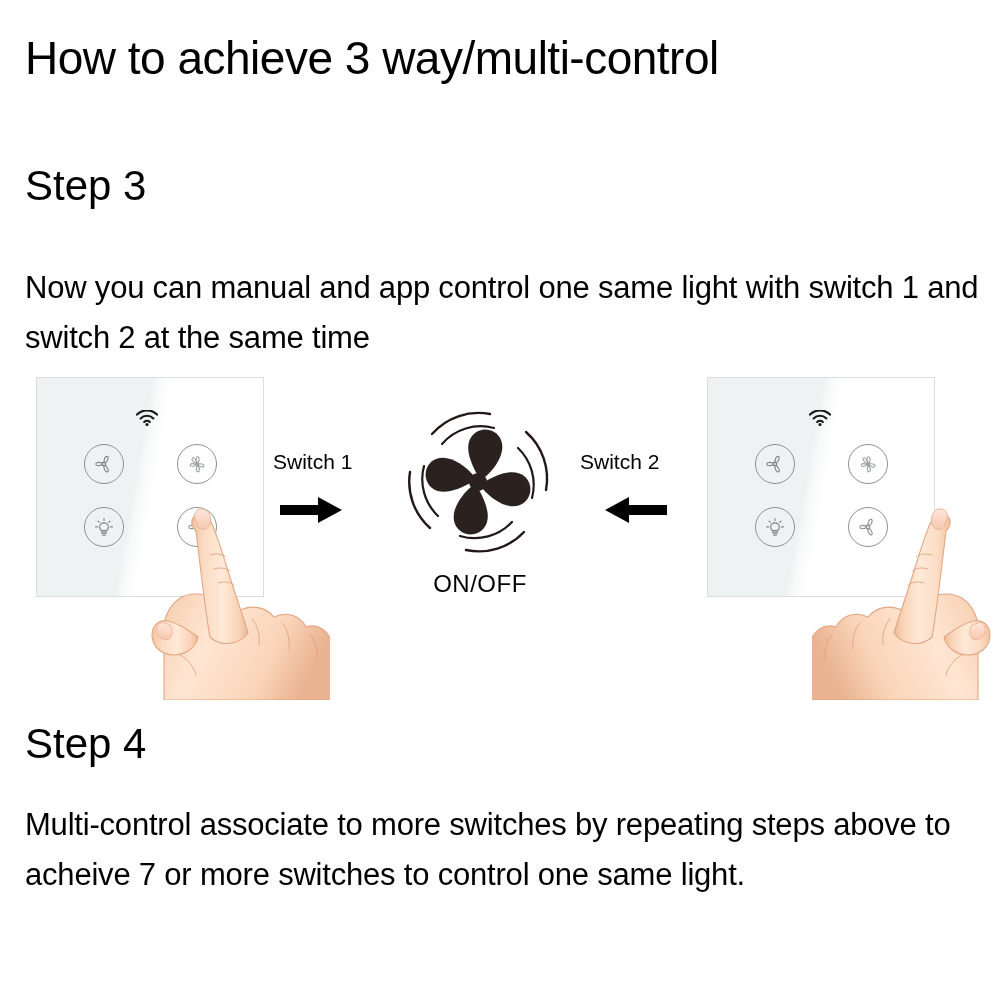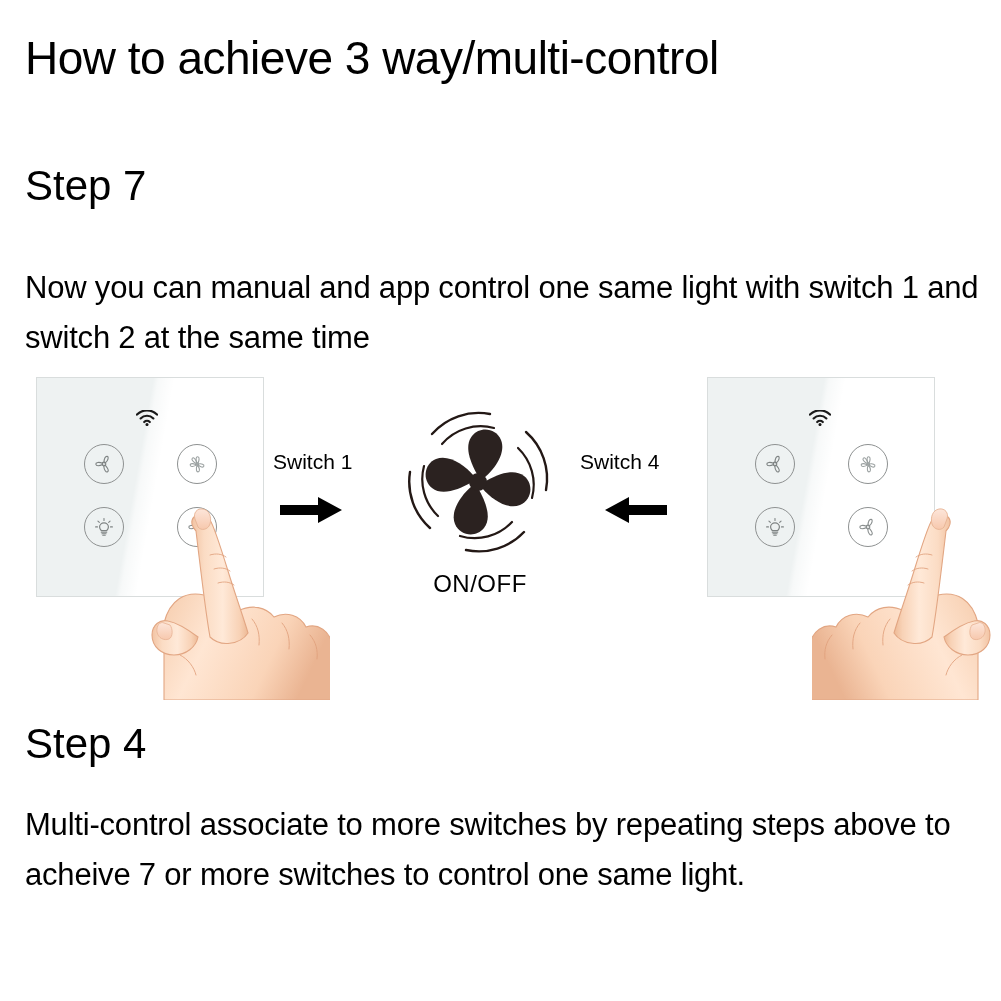--- a/index.html
+++ b/index.html
@@ -161,21 +161,21 @@
     height: 30px;
   }
   .arrow-right { left: 280px; top: 495px; }
   .arrow-left  { left: 605px; top: 495px; }
 </style>
 </head>
 <body>
 
 <div class="page-title">How to achieve 3 way/multi-control</div>
 
-<div class="step-head step3-head">Step 7</div>
+<div class="step-head step3-head">Step 3</div>
 <div class="step-body step3-body">Now you can manual and app control one same light with switch 1 and switch 2 at the same time</div>
 
 <div class="diagram">
 
   <div class="panel panel-left">
     <div class="panel-gloss"></div>
 
     <div class="wifi-ind">
       <svg viewBox="0 0 22 16" width="22" height="16">
         <path d="M1 4.6 A14 14 0 0 1 21 4.6" fill="none" stroke="#1a1a1a" stroke-width="2.2" stroke-linecap="round"></path>
@@ -455,21 +455,21 @@
 </div>
 
 <div class="sw-label sw1-label">Switch 1</div>
 
 <div class="arrow arrow-right">
   <svg viewBox="0 0 62 30" width="62" height="30">
     <path d="M0 10 H38 V2 L62 15 L38 28 V20 H0 Z" fill="#000000"></path>
   </svg>
 </div>
 
-<div class="sw-label sw2-label">Switch 4</div>
+<div class="sw-label sw2-label">Switch 2</div>
 
 <div class="arrow arrow-left">
   <svg viewBox="0 0 62 30" width="62" height="30">
     <path d="M62 10 H24 V2 L0 15 L24 28 V20 H62 Z" fill="#000000"></path>
   </svg>
 </div>
 
 <div class="step-head step4-head">Step 4</div>
 <div class="step-body step4-body">Multi-control associate to more switches by repeating steps above to acheive 7 or more switches to control one same light.</div>
 

